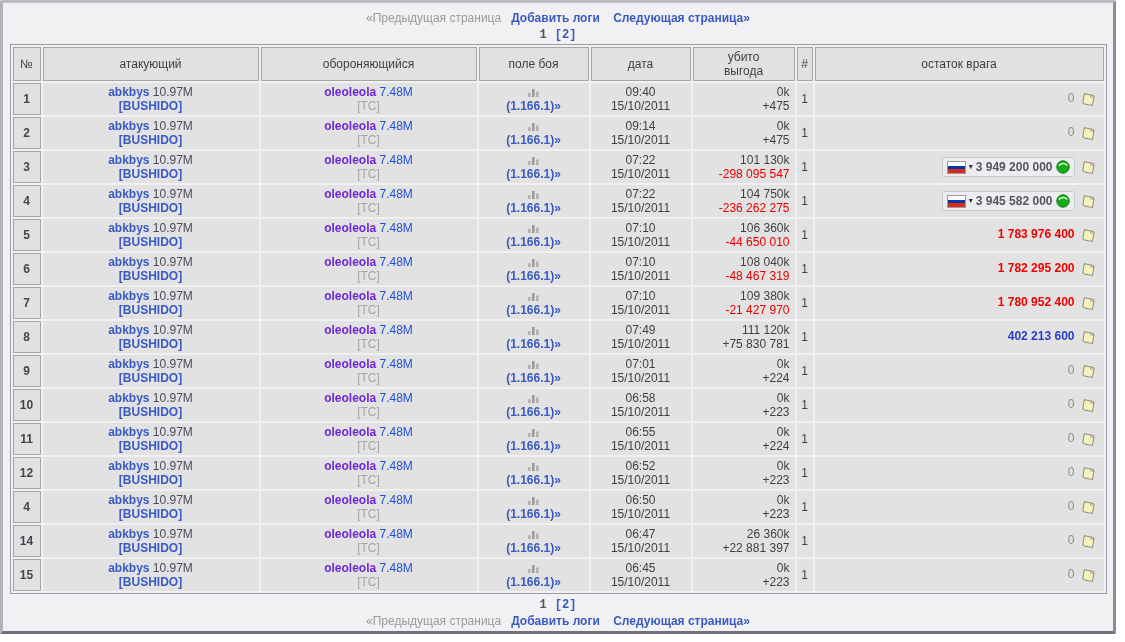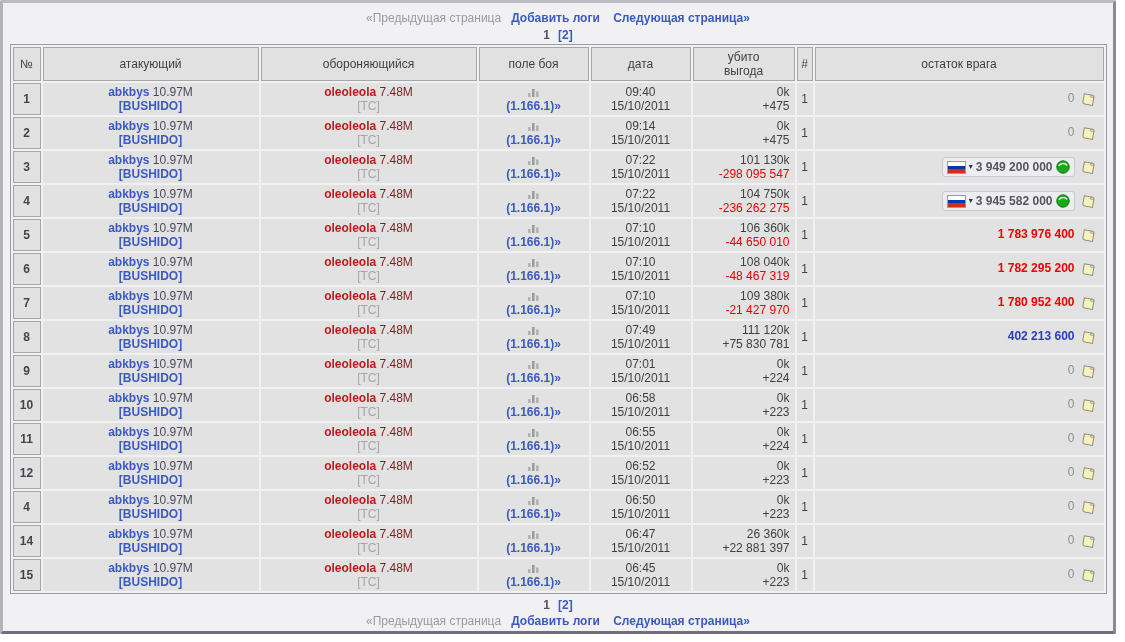--- a/index.html
+++ b/index.html
@@ -5,32 +5,32 @@
   html,body{margin:0;padding:0;background:#fff;width:1125px;height:642px;overflow:hidden;
     font-family:"Liberation Sans","DejaVu Sans",sans-serif;font-size:12px;color:#3f3f3f;}
   .window{box-sizing:border-box;width:1116px;height:634px;margin:0;
     background:#f1f1f4;border:3px solid;border-color:#bcbcc4 #8b8b94 #70707a #b2b2ba;border-radius:2px;}
   
   .nav{line-height:17px;text-align:center;padding-top:7px;}
   .nav.bottom{padding-top:3px;}
   .nav .line{height:17px;}
   .muted{color:#9a9a9a;}
   a.lnk{color:#3b5ac0;font-weight:bold;text-decoration:none;cursor:pointer;}
-  .pages{height:16px;}
+  .pages{height:16px;font-family:Liberation Mono, monospace;}
   .pages .cur{font-weight:bold;color:#55555f;margin-right:8px;}
   
   table.log{border-collapse:separate;border-spacing:2px;table-layout:fixed;
     width:1097px;margin:1px auto 0 auto;border:1px solid #9b9ba1;}
   th{background:#e1e1e1;border:1px solid #a6a6a6;font-weight:normal;color:#3f3f3f;
     height:32px;padding:0 2px;text-align:center;font-size:12px;}
   td{background:#e2e2e2;height:30px;padding:0 2px;text-align:center;vertical-align:middle;line-height:14px;}
   td.num{background:#e1e1e1;border:1px solid #a6a6a6;font-weight:bold;color:#44444e;}
   .power{color:#4a4a5c;}
-  b.def{color:#b91c1c;}
-  .dpower{color:#7f1d1d;}
+  b.def{color:#6d28d9;}
+  .dpower{color:#1d4ed8;}
   .dclan{color:#a5a5a5;}
   td.right{text-align:right;padding-right:5px;}
   .green{color:#404040;}
   .red{color:#e80000;}
   .cnt{text-align:center;padding:0;}
   
   td.enemy{text-align:right;padding-right:7px;white-space:nowrap;}
   .zero{color:#8f8f8f;margin-right:4px;}
   .ered{color:#f20000;font-weight:bold;margin-right:4px;text-align:center;}
   .eblue{color:#2b3cc4;font-weight:bold;margin-right:4px;}

